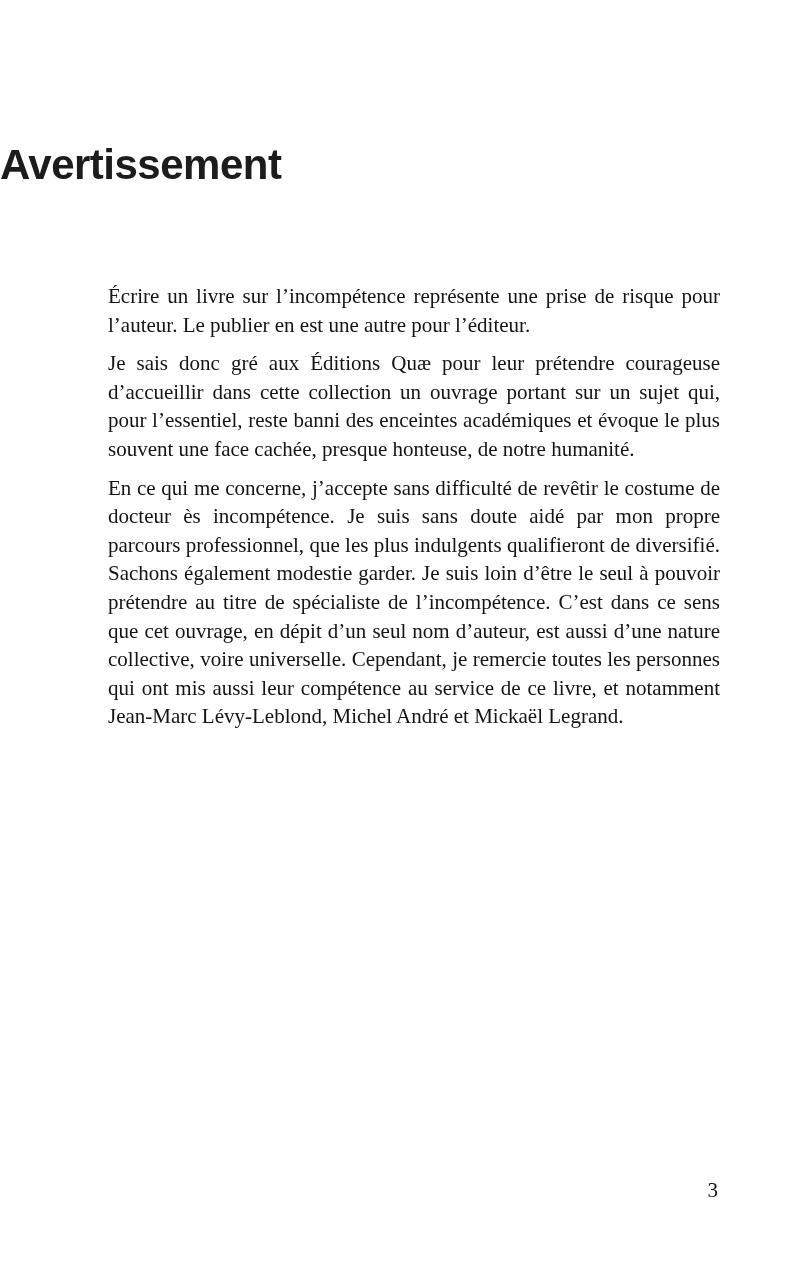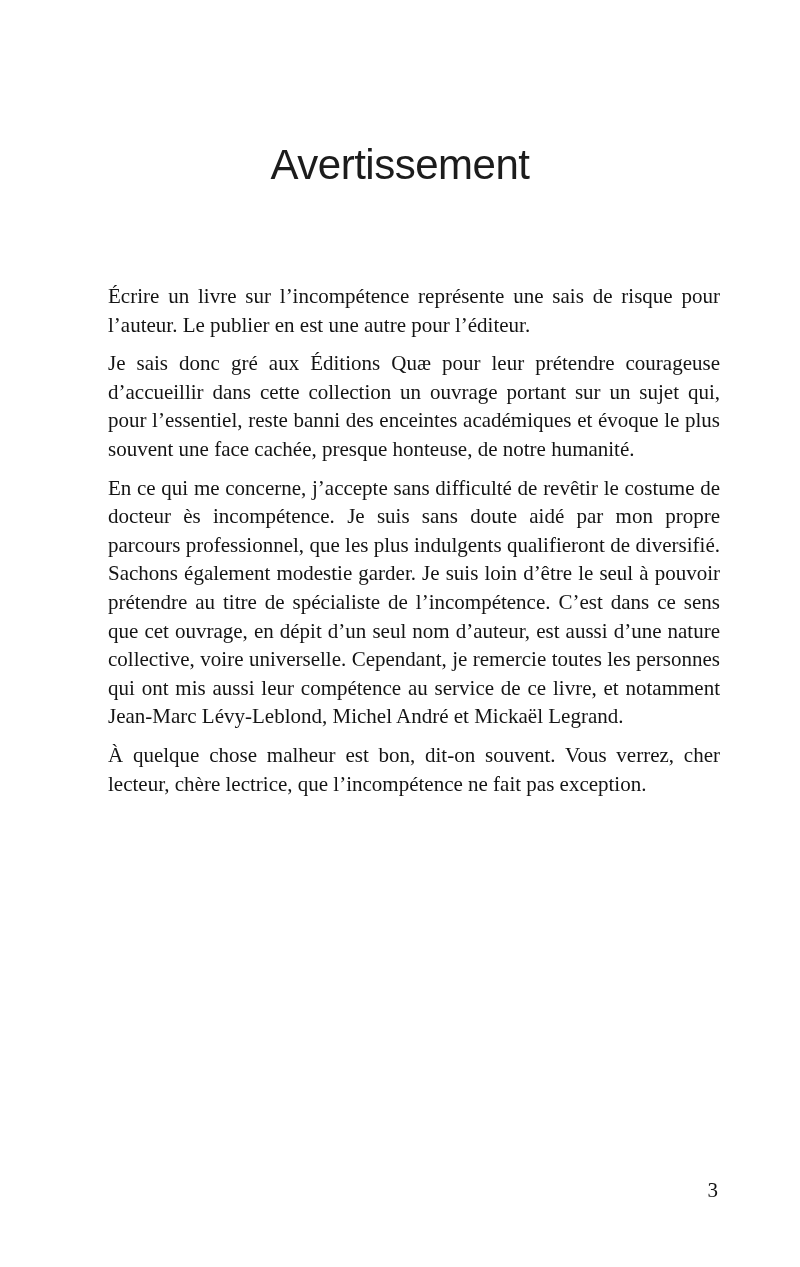--- a/index.html
+++ b/index.html
@@ -11,23 +11,22 @@
     position: relative;
     width: 800px;
     height: 1267px;
     background: #ffffff;
     overflow: hidden;
     color: #161616;
   }
   .chapter-title {
     margin: 142px 0 0 0;
     line-height: 46px;
-    text-align: center;
     font-family: "Liberation Sans", "DejaVu Sans", sans-serif;
-    font-weight: 400;
+    font-weight: 700;
     font-size: 42px;
     letter-spacing: -0.5px;
     color: #1c1c1c;
   }
   .body-text {
     margin: 94px 0 0 108px;
     width: 612px;
     font-family: "Liberation Serif", "DejaVu Serif", serif;
     font-size: 21px;
     line-height: 28.6px;
@@ -49,21 +48,20 @@
   }
 </style>
 </head>
 <body>
 
 <div class="page">
 
   <h1 class="chapter-title">Avertissement</h1>
 
   <div class="body-text">
-    <p>Écrire un livre sur l’incompétence représente une sais de risque pour l’auteur. Le publier en est une autre pour l’éditeur.</p>
+    <p>Écrire un livre sur l’incompétence représente une prise de risque pour l’auteur. Le publier en est une autre pour l’éditeur.</p>
     <p>Je sais donc gré aux Éditions Quæ pour leur prétendre courageuse d’accueillir dans cette collection un ouvrage portant sur un sujet qui, pour l’essentiel, reste banni des enceintes académiques et évoque le plus souvent une face cachée, presque honteuse, de notre humanité.</p>
     <p>En ce qui me concerne, j’accepte sans difficulté de revêtir le costume de docteur ès incompétence. Je suis sans doute aidé par mon propre parcours professionnel, que les plus indulgents qualifieront de diversifié. Sachons également modestie garder. Je suis loin d’être le seul à pouvoir prétendre au titre de spécialiste de l’incompétence. C’est dans ce sens que cet ouvrage, en dépit d’un seul nom d’auteur, est aussi d’une nature collective, voire universelle. Cependant, je remercie toutes les personnes qui ont mis aussi leur compétence au service de ce livre, et notamment Jean-Marc Lévy-Leblond, Michel André et Mickaël Legrand.</p>
-    <p>À quelque chose malheur est bon, dit-on souvent. Vous verrez, cher lecteur, chère lectrice, que l’incompétence ne fait pas exception.</p>
   </div>
 
   <div class="page-number">3</div>
 
 </div>
 
 </body></html>

